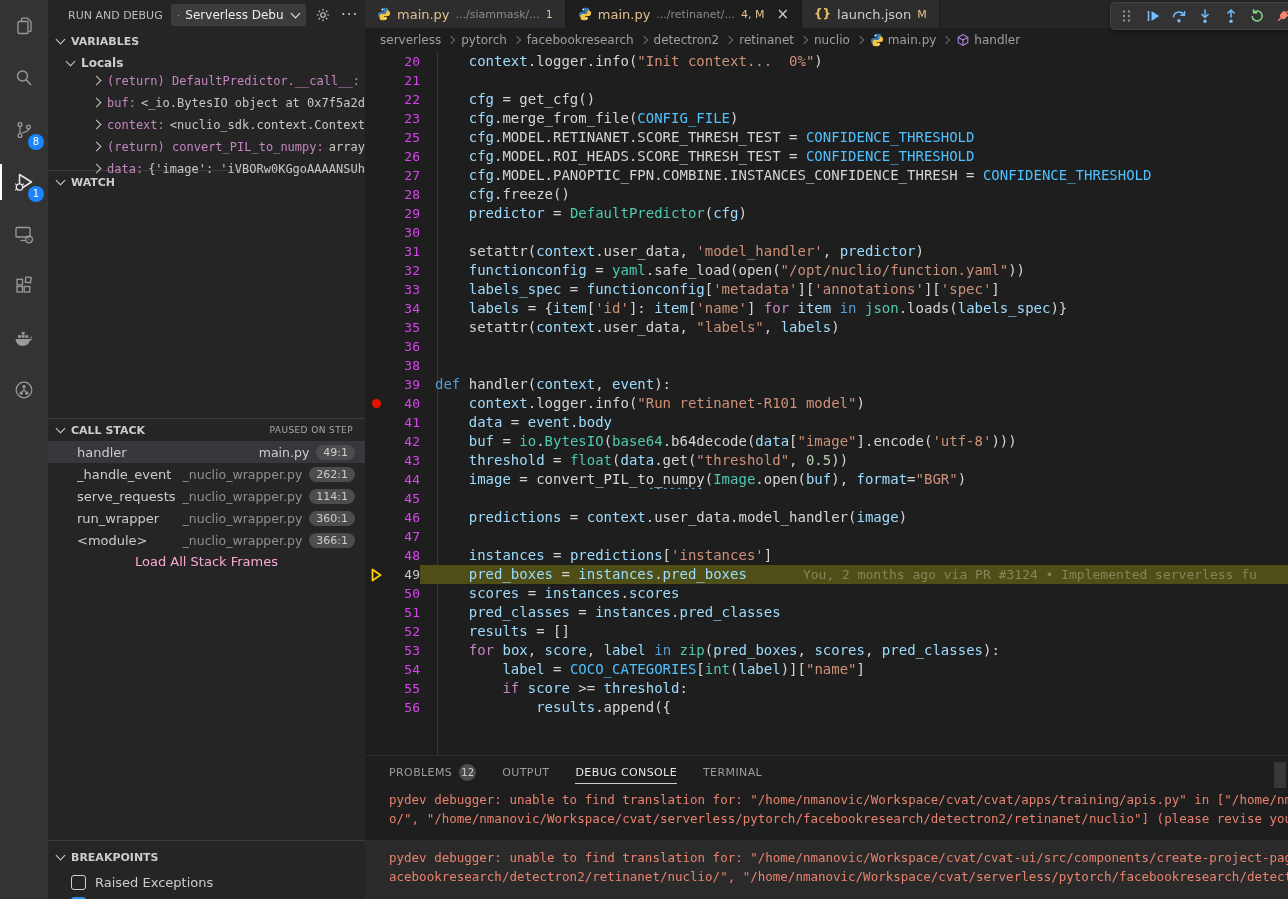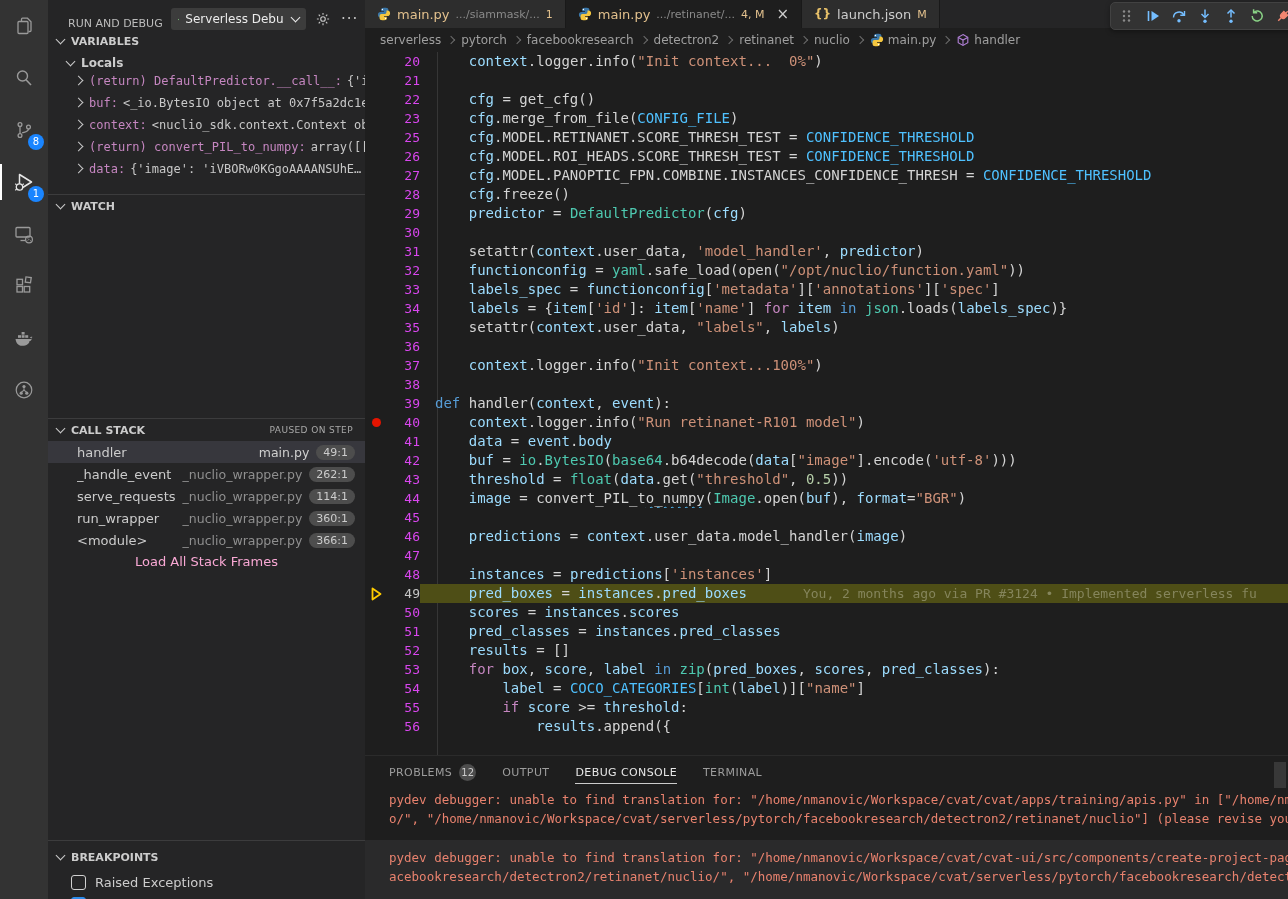--- a/index.html
+++ b/index.html
@@ -10,43 +10,43 @@
   
   #activitybar{position:absolute;left:0;top:0;width:48px;height:100%;background:#333333;z-index:4}
   .ab-item{position:relative;width:48px;height:52px;display:flex;align-items:center;justify-content:center;color:#9a9a9a;cursor:pointer}
   .ab-item.active{color:#e7e7e7}
   .ab-item.active::before{content:"";position:absolute;left:0;top:8px;bottom:8px;width:2px;background:#ffffff}
   .ab-badge{position:absolute;right:4px;bottom:6px;min-width:16px;height:16px;border-radius:9px;background:#1a85ff;
     color:#fff;font-size:10px;line-height:16px;text-align:center;padding:0 2px;box-sizing:border-box}
 
   
   #sidebar{position:absolute;left:48px;top:0;width:317px;height:100%;background:#252526;overflow:hidden;z-index:3}
-  .sb-header{display:flex;align-items:flex-end;height:30px;padding:0 6px 0 20px;gap:8px;white-space:nowrap}
+  .sb-header{display:flex;align-items:center;height:30px;padding:0 6px 0 20px;gap:8px;white-space:nowrap}
   .sb-title{font-size:11px;color:#bcbcbc;flex:0 0 auto}
   .cfg-select{display:flex;align-items:center;gap:6px;background:#3c3c3c;border-radius:3px;height:22px;padding:0 7px;color:#ececec;font-size:12px;cursor:pointer;overflow:hidden}
   .cfg-select .cv{margin-left:2px}
   .icon-btn{color:#c5c5c5;cursor:pointer;display:flex;align-items:center;justify-content:center;width:20px;height:22px}
   .more-dots{font-size:15px;letter-spacing:1px;color:#c5c5c5}
 
   .cv{display:inline-block;width:6px;height:6px;border-right:1.2px solid currentColor;border-bottom:1.2px solid currentColor;flex:0 0 auto}
   .cv-d{transform:rotate(45deg);margin-top:-3px}
   .cv-r{transform:rotate(-45deg)}
 
   .section{position:absolute;left:0;right:0;overflow:hidden;box-sizing:border-box}
   .sec-border{border-top:1px solid rgba(204,204,204,0.14)}
   #sec-variables{top:30px;height:147px}
-  #sec-watch{top:194px;height:241px}
+  #sec-watch{top:170px;height:241px}
   #sec-callstack{top:418px;height:422px}
   #sec-breakpoints{top:840px;bottom:0;padding-top:5px}
   .sec-head{display:flex;align-items:center;gap:7px;height:22px;padding:0 12px 0 9px;font-size:11px;font-weight:bold;color:#cccccc}
   .sec-head .grow{flex:1}
   .cs-status{font-size:9px;font-weight:normal;color:#a8a8a8;letter-spacing:.4px}
 
   .scope-row{display:flex;align-items:center;gap:7px;height:22px;padding-left:19px;font-weight:bold;font-size:12px;color:#cccccc}
-  .tree-row{display:flex;align-items:baseline;height:22px;padding-left:27px;white-space:nowrap;overflow:hidden;
+  .tree-row{display:flex;align-items:baseline;height:22px;padding-left:45px;white-space:nowrap;overflow:hidden;
     font-family:"DejaVu Sans Mono","Liberation Mono",monospace;font-size:12px;color:#c8c8c8;cursor:pointer}
   .tree-row .cv{margin-right:7px;position:relative;top:-1px}
   .var-name{color:#c586c0;margin-right:5px}
   .var-value{color:#c8c8c8}
 
   .cs-row{display:flex;align-items:center;height:22px;padding:0 10px 0 29px;cursor:pointer}
   .cs-row.selected{background:#37373d}
   .cs-fn{flex:1;color:#cccccc;white-space:nowrap;overflow:hidden}
   .cs-file{color:#8f8f8f;margin-right:7px;font-size:12.5px}
   .cs-row.selected .cs-file{color:#cfcfcf}
@@ -440,21 +440,20 @@
         <div class="code-line"><span class="glyph"></span><span class="lnum">27</span><span class="lcontent"><span class="tk-w">    </span><span class="tk-v">cfg</span><span class="tk-w">.MODEL.PANOPTIC_FPN.COMBINE.INSTANCES_CONFIDENCE_THRESH = </span><span class="tk-C">CONFIDENCE_THRESHOLD</span></span></div>
         <div class="code-line"><span class="glyph"></span><span class="lnum">28</span><span class="lcontent"><span class="tk-w">    </span><span class="tk-v">cfg</span><span class="tk-w">.freeze()</span></span></div>
         <div class="code-line"><span class="glyph"></span><span class="lnum">29</span><span class="lcontent"><span class="tk-w">    </span><span class="tk-v">predictor</span><span class="tk-w"> = </span><span class="tk-t">DefaultPredictor</span><span class="tk-w">(</span><span class="tk-v">cfg</span><span class="tk-w">)</span></span></div>
         <div class="code-line"><span class="glyph"></span><span class="lnum">30</span><span class="lcontent"></span></div>
         <div class="code-line"><span class="glyph"></span><span class="lnum">31</span><span class="lcontent"><span class="tk-w">    setattr(</span><span class="tk-v">context</span><span class="tk-w">.user_data, </span><span class="tk-s">'model_handler'</span><span class="tk-w">, </span><span class="tk-v">predictor</span><span class="tk-w">)</span></span></div>
         <div class="code-line"><span class="glyph"></span><span class="lnum">32</span><span class="lcontent"><span class="tk-w">    </span><span class="tk-v">functionconfig</span><span class="tk-w"> = </span><span class="tk-t">yaml</span><span class="tk-w">.safe_load(open(</span><span class="tk-s">"/opt/nuclio/function.yaml"</span><span class="tk-w">))</span></span></div>
         <div class="code-line"><span class="glyph"></span><span class="lnum">33</span><span class="lcontent"><span class="tk-w">    </span><span class="tk-v">labels_spec</span><span class="tk-w"> = </span><span class="tk-v">functionconfig</span><span class="tk-w">[</span><span class="tk-s">'metadata'</span><span class="tk-w">][</span><span class="tk-s">'annotations'</span><span class="tk-w">][</span><span class="tk-s">'spec'</span><span class="tk-w">]</span></span></div>
         <div class="code-line"><span class="glyph"></span><span class="lnum">34</span><span class="lcontent"><span class="tk-w">    </span><span class="tk-v">labels</span><span class="tk-w"> = {</span><span class="tk-v">item</span><span class="tk-w">[</span><span class="tk-s">'id'</span><span class="tk-w">]: </span><span class="tk-v">item</span><span class="tk-w">[</span><span class="tk-s">'name'</span><span class="tk-w">] </span><span class="tk-k">for</span><span class="tk-w"> </span><span class="tk-v">item</span><span class="tk-w"> </span><span class="tk-kb">in</span><span class="tk-w"> </span><span class="tk-t">json</span><span class="tk-w">.loads(</span><span class="tk-v">labels_spec</span><span class="tk-w">)}</span></span></div>
         <div class="code-line"><span class="glyph"></span><span class="lnum">35</span><span class="lcontent"><span class="tk-w">    setattr(</span><span class="tk-v">context</span><span class="tk-w">.user_data, </span><span class="tk-s">"labels"</span><span class="tk-w">, </span><span class="tk-v">labels</span><span class="tk-w">)</span></span></div>
         <div class="code-line"><span class="glyph"></span><span class="lnum">36</span><span class="lcontent"></span></div>
-        <div class="code-line"><span class="glyph"></span><span class="lnum">37</span><span class="lcontent"><span class="tk-w">    </span><span class="tk-v">context</span><span class="tk-w">.logger.info(</span><span class="tk-s">"Init context...100%"</span><span class="tk-w">)</span></span></div>
         <div class="code-line"><span class="glyph"></span><span class="lnum">38</span><span class="lcontent"></span></div>
         <div class="code-line"><span class="glyph"></span><span class="lnum">39</span><span class="lcontent"><span class="tk-kb">def</span><span class="tk-w"> handler(</span><span class="tk-v">context</span><span class="tk-w">, </span><span class="tk-v">event</span><span class="tk-w">):</span></span></div>
         <div class="code-line"><span class="glyph"><span class="bp-dot"></span></span><span class="lnum">40</span><span class="lcontent"><span class="tk-w">    </span><span class="tk-v">context</span><span class="tk-w">.logger.info(</span><span class="tk-s">"Run retinanet-R101 model"</span><span class="tk-w">)</span></span></div>
         <div class="code-line"><span class="glyph"></span><span class="lnum">41</span><span class="lcontent"><span class="tk-w">    </span><span class="tk-v">data</span><span class="tk-w"> = </span><span class="tk-v">event</span><span class="tk-w">.</span><span class="tk-v">body</span></span></div>
         <div class="code-line"><span class="glyph"></span><span class="lnum">42</span><span class="lcontent"><span class="tk-w">    </span><span class="tk-v">buf</span><span class="tk-w"> = </span><span class="tk-t">io</span><span class="tk-w">.</span><span class="tk-t">BytesIO</span><span class="tk-w">(</span><span class="tk-t">base64</span><span class="tk-w">.b64decode(</span><span class="tk-v">data</span><span class="tk-w">[</span><span class="tk-s">"image"</span><span class="tk-w">].encode(</span><span class="tk-s">'utf-8'</span><span class="tk-w">)))</span></span></div>
         <div class="code-line"><span class="glyph"></span><span class="lnum">43</span><span class="lcontent"><span class="tk-w">    </span><span class="tk-v">threshold</span><span class="tk-w"> = </span><span class="tk-t">float</span><span class="tk-w">(</span><span class="tk-v">data</span><span class="tk-w">.get(</span><span class="tk-s">"threshold"</span><span class="tk-w">, </span><span class="tk-n">0.5</span><span class="tk-w">))</span></span></div>
         <div class="code-line"><span class="glyph"></span><span class="lnum">44</span><span class="lcontent"><span class="tk-w">    </span><span class="tk-v">image</span><span class="tk-w"> = convert_PIL_t</span><span class="tk-wsq">o_numpy</span><span class="tk-w">(</span><span class="tk-t">Image</span><span class="tk-w">.open(</span><span class="tk-v">buf</span><span class="tk-w">), </span><span class="tk-v">format</span><span class="tk-w">=</span><span class="tk-s">"BGR"</span><span class="tk-w">)</span></span></div>
         <div class="code-line"><span class="glyph"></span><span class="lnum">45</span><span class="lcontent"></span></div>
         <div class="code-line"><span class="glyph"></span><span class="lnum">46</span><span class="lcontent"><span class="tk-w">    </span><span class="tk-v">predictions</span><span class="tk-w"> = </span><span class="tk-v">context</span><span class="tk-w">.user_data.model_handler(</span><span class="tk-v">image</span><span class="tk-w">)</span></span></div>
         <div class="code-line"><span class="glyph"></span><span class="lnum">47</span><span class="lcontent"></span></div>

